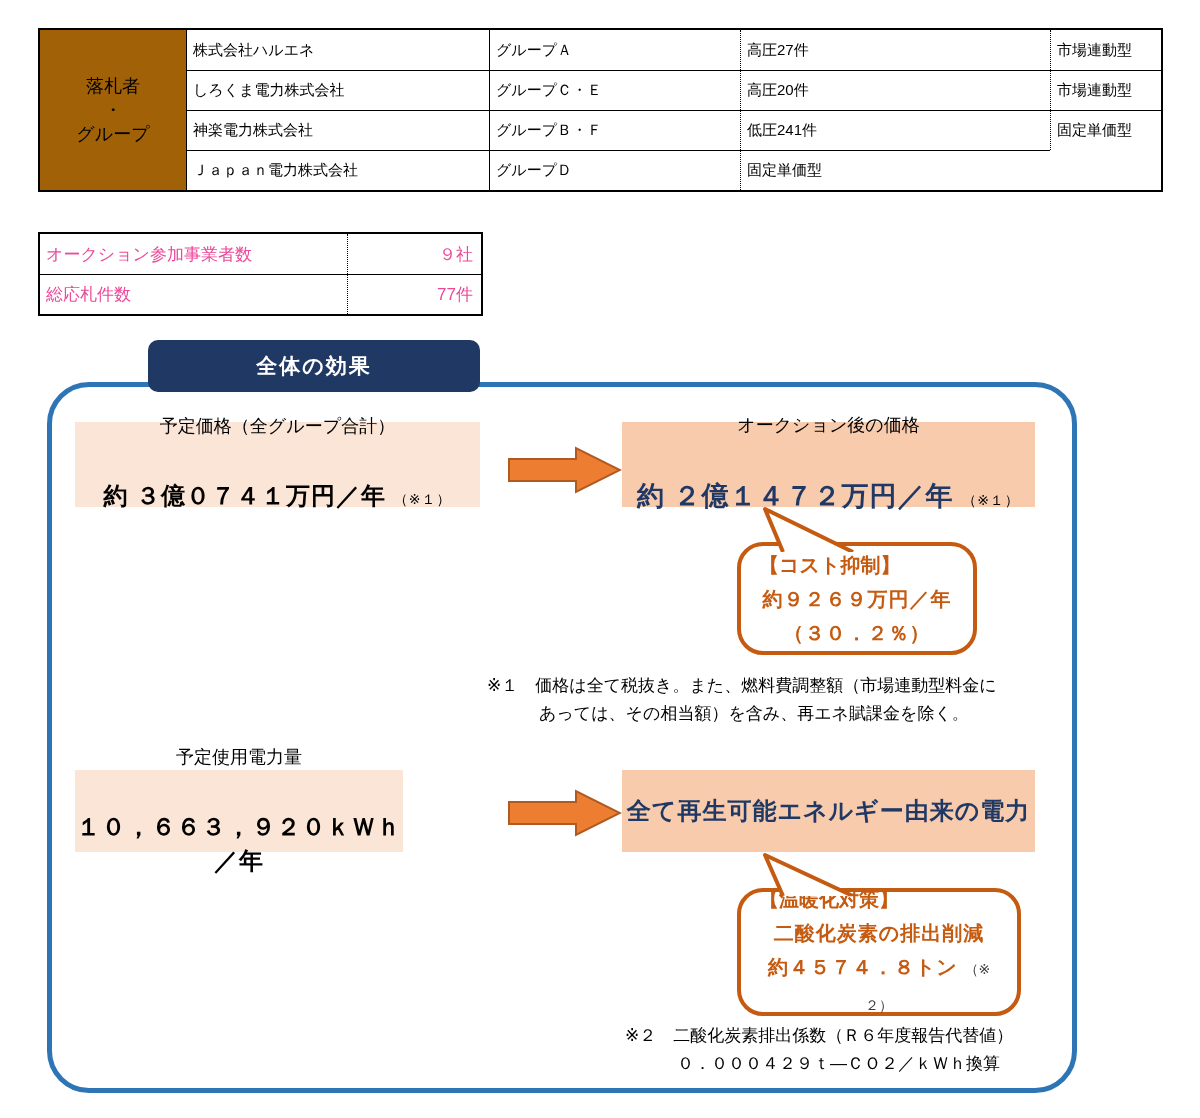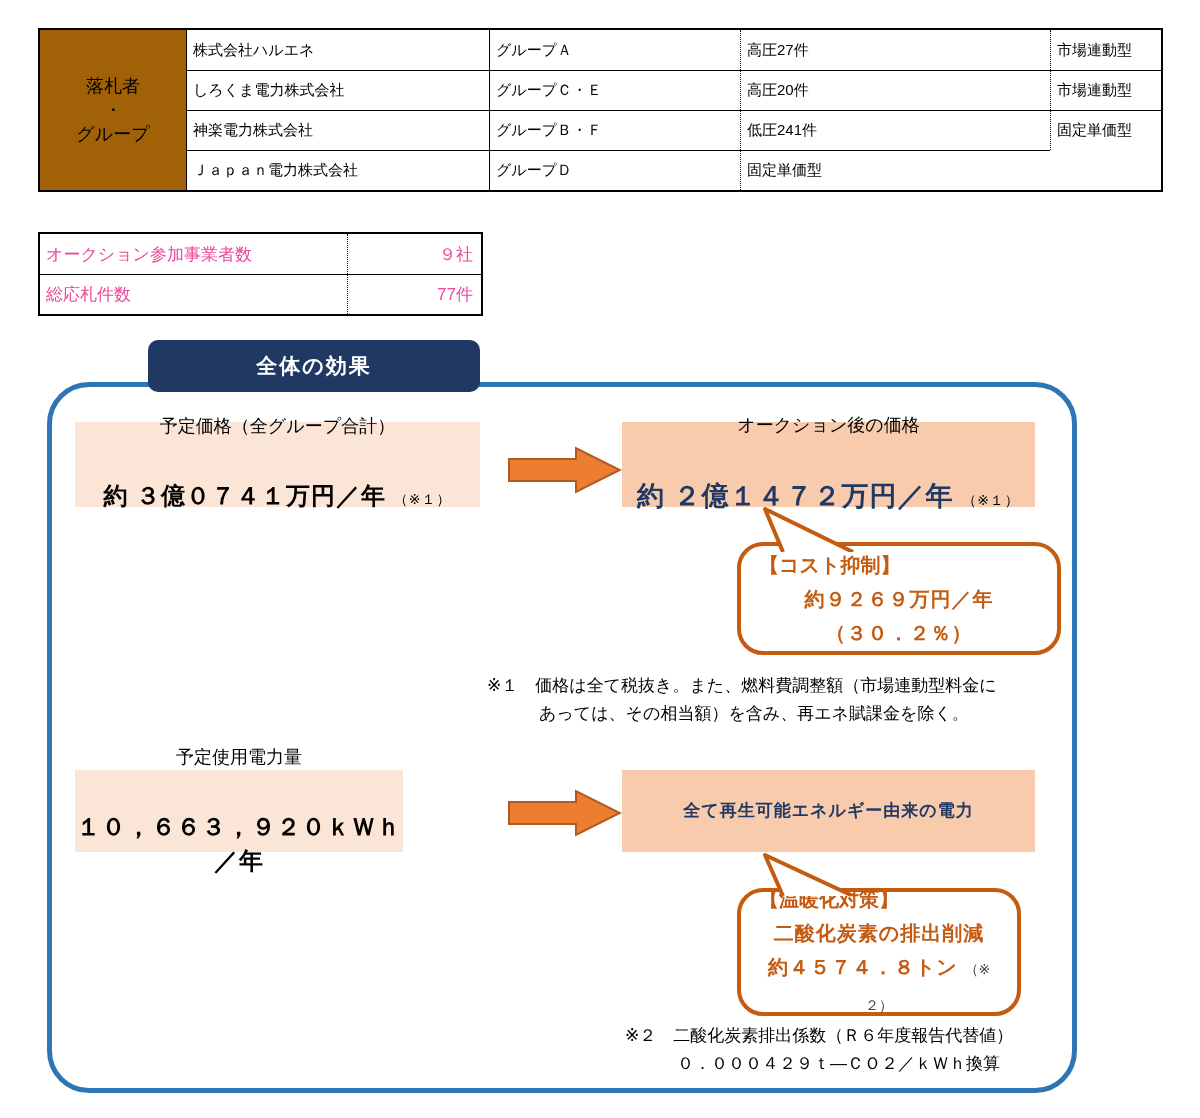--- a/index.html
+++ b/index.html
@@ -116,21 +116,21 @@
   </svg>
 
   <div class="box box-peach" style="left:622px; top:422px; width:413px; height:85px;">
     <div class="cap">オークション後の価格</div>
     <div class="val-navy">
       <span>約 ２億１４７２万円／年</span>
       <span class="ref">（※１）</span>
     </div>
   </div>
 
-  <div class="bubble" style="left:737px; top:542px; width:324px; height:113px;">
+  <div class="bubble" style="left:737px; top:542px; width:240px; height:113px;">
     <div class="b-head">【コスト抑制】</div>
     <div class="b-line">約９２６９万円／年</div>
     <div class="b-line">（３０．２％）</div>
   </div>
   <svg class="tail" style="left:742px; top:506px;" width="120" height="46" viewBox="0 0 120 46">
     <path d="M41,46 L23,3 L111,46" fill="#ffffff" stroke="#C55A11" stroke-width="4" stroke-linejoin="round"></path>
   </svg>
 
   <div class="note" style="left:487px; top:672px; width:580px;">
     <div>※１　価格は全て税抜き。また、燃料費調整額（市場連動型料金に</div>
@@ -140,21 +140,21 @@
   <div class="box box-light" style="left:75px; top:770px; width:328px; height:82px;">
     <div class="cap">予定使用電力量</div>
     <div class="val">１０，６６３，９２０ｋＷｈ／年</div>
   </div>
 
   <svg class="arrow" style="left:508px; top:789px;" width="114" height="48" viewBox="0 0 114 48">
     <polygon points="1,13 68,13 68,2 112,24 68,46 68,35 1,35" fill="#ED7D31" stroke="#AE5A21" stroke-width="2" stroke-linejoin="miter"></polygon>
   </svg>
 
   <div class="box box-peach" style="left:622px; top:770px; width:413px; height:82px;">
-    <div class="val-navy" style="font-size:17px;">全て再生可能エネルギー由来の電力</div>
+    <div class="val-navy" style="font-size:24px;">全て再生可能エネルギー由来の電力</div>
   </div>
 
   <div class="bubble" style="left:737px; top:888px; width:284px; height:128px;">
     <div class="b-head">【温暖化対策】</div>
     <div class="b-line">二酸化炭素の排出削減</div>
     <div class="b-line">
       <span>約４５７４．８トン</span>
       <span class="ref2">（※２）</span>
     </div>
   </div>

